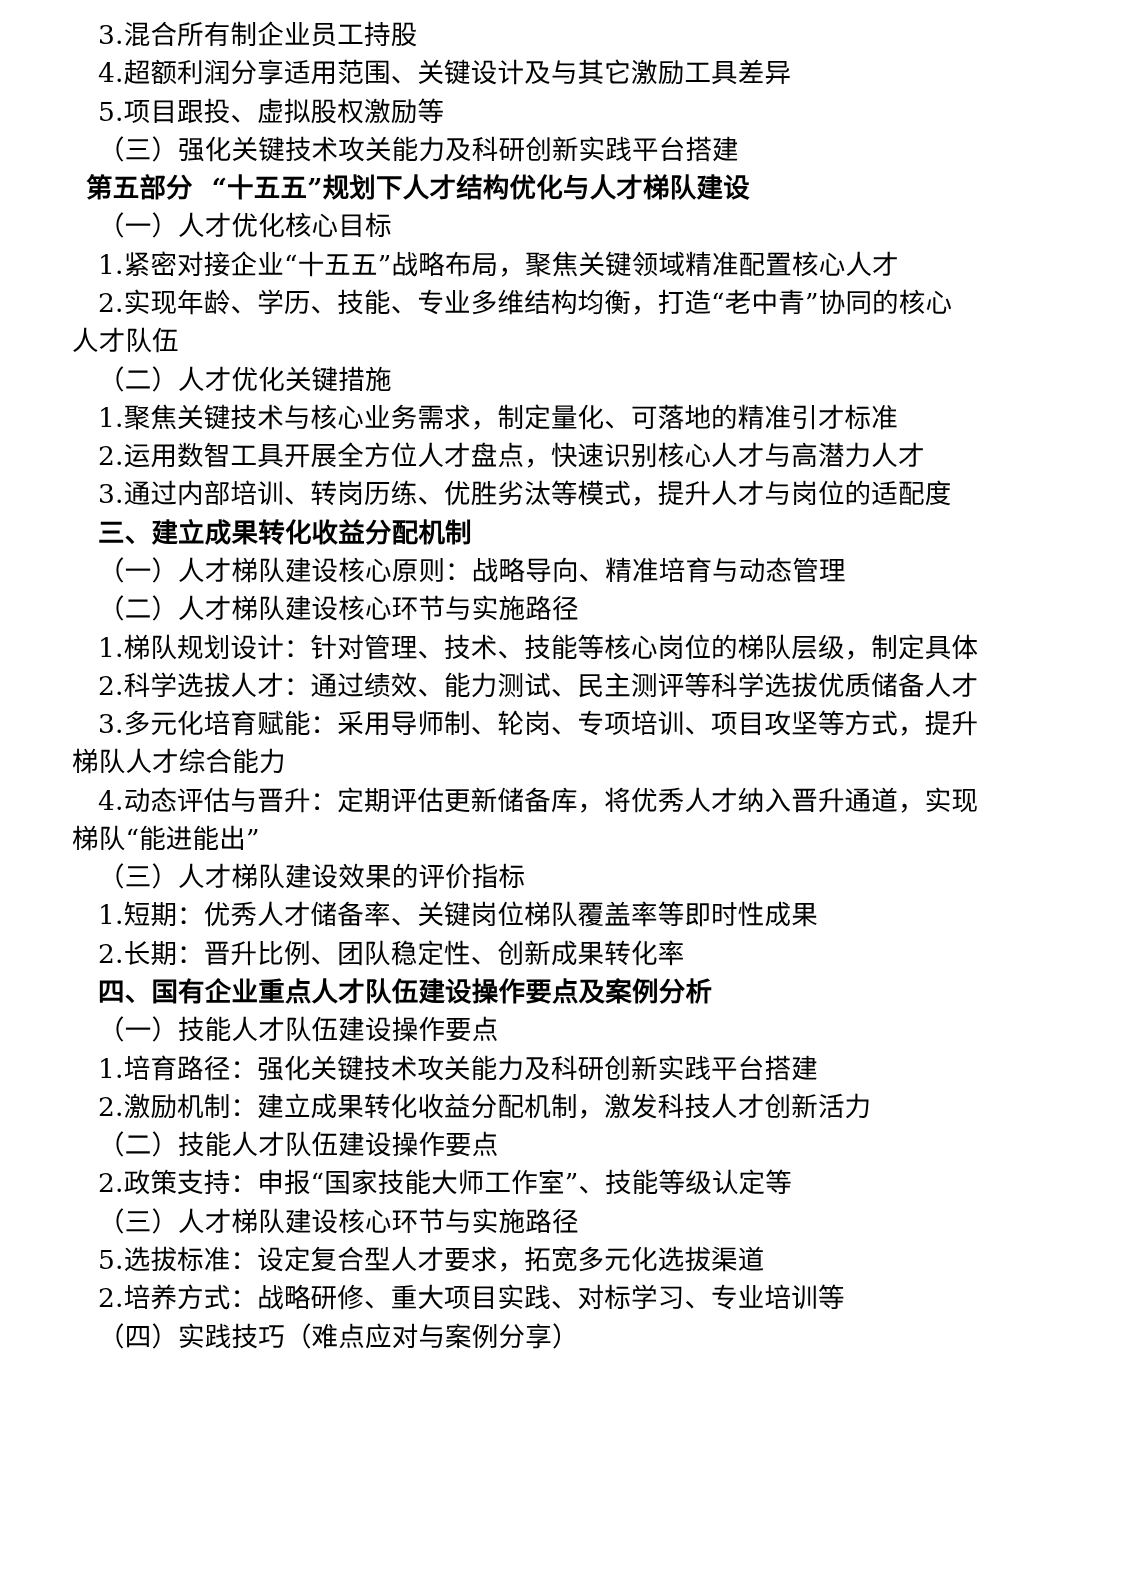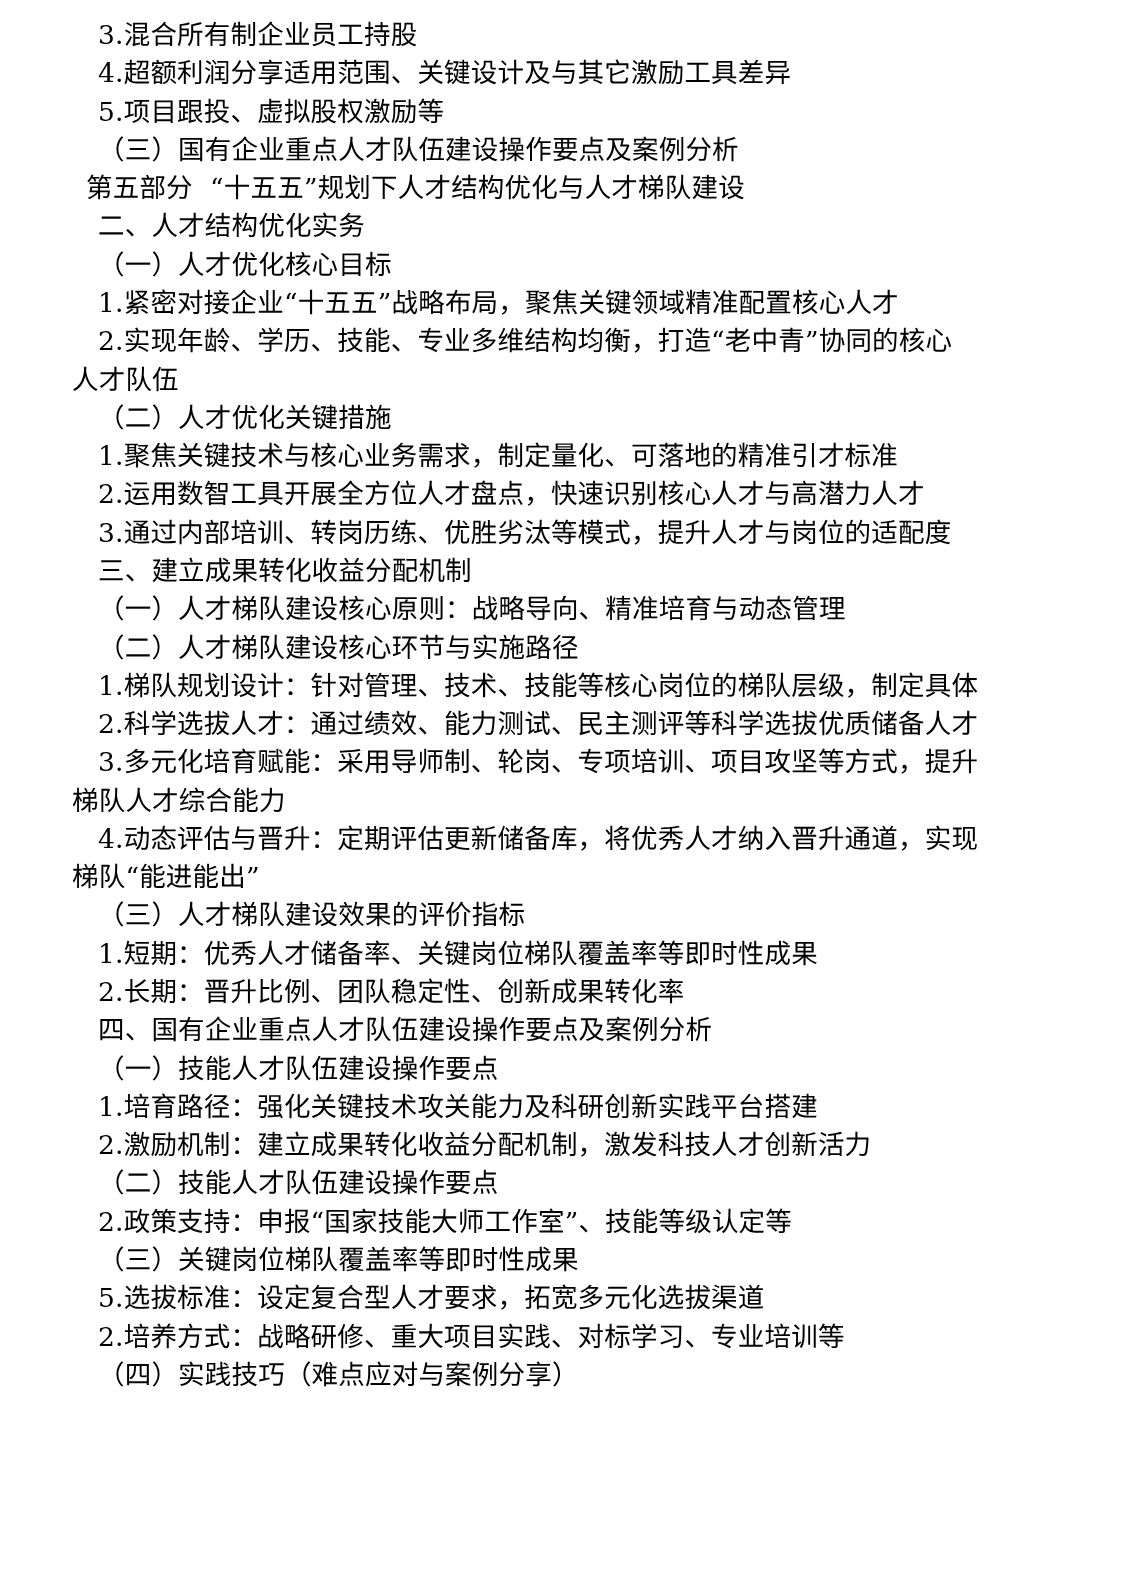--- a/index.html
+++ b/index.html
@@ -34,34 +34,33 @@
     white-space: pre-wrap;
     word-break: break-all;
   }
   
   .ind-1 { text-indent: 0; padding-left: 26px; }     
   .ind-2 { text-indent: 0; padding-left: 26px; }     
   .ind-hang { text-indent: 0; padding-left: 0; }     
   .ind-head { text-indent: 0; padding-left: 14px; }  
   .ind-sec  { text-indent: 0; padding-left: 26px; }  
   .bold {
-    font-weight: 400;
+    font-weight: 700;
   }
 </style>
 </head>
 <body>
 
 <div id="page">
   <div class="doc-body" id="doc-body">
       <p class="line ind-1">3.混合所有制企业员工持股</p>
       <p class="line ind-1">4.超额利润分享适用范围、关键设计及与其它激励工具差异</p>
       <p class="line ind-1">5.项目跟投、虚拟股权激励等</p>
-      <p class="line ind-2">（三）国有企业重点人才队伍建设操作要点及案例分析</p>
+      <p class="line ind-2">（三）强化关键技术攻关能力及科研创新实践平台搭建</p>
       <p class="line ind-head bold">第五部分  “十五五”规划下人才结构优化与人才梯队建设</p>
-      <p class="line ind-sec bold">二、人才结构优化实务</p>
       <p class="line ind-2">（一）人才优化核心目标</p>
       <p class="line ind-1">1.紧密对接企业“十五五”战略布局，聚焦关键领域精准配置核心人才</p>
       <p class="line ind-1">2.实现年龄、学历、技能、专业多维结构均衡，打造“老中青”协同的核心</p>
       <p class="line ind-hang">人才队伍</p>
       <p class="line ind-2">（二）人才优化关键措施</p>
       <p class="line ind-1">1.聚焦关键技术与核心业务需求，制定量化、可落地的精准引才标准</p>
       <p class="line ind-1">2.运用数智工具开展全方位人才盘点，快速识别核心人才与高潜力人才</p>
       <p class="line ind-1">3.通过内部培训、转岗历练、优胜劣汰等模式，提升人才与岗位的适配度</p>
       <p class="line ind-sec bold">三、建立成果转化收益分配机制</p>
       <p class="line ind-2">（一）人才梯队建设核心原则：战略导向、精准培育与动态管理</p>
@@ -74,18 +73,18 @@
       <p class="line ind-hang">梯队“能进能出”</p>
       <p class="line ind-2">（三）人才梯队建设效果的评价指标</p>
       <p class="line ind-1">1.短期：优秀人才储备率、关键岗位梯队覆盖率等即时性成果</p>
       <p class="line ind-1">2.长期：晋升比例、团队稳定性、创新成果转化率</p>
       <p class="line ind-sec bold">四、国有企业重点人才队伍建设操作要点及案例分析</p>
       <p class="line ind-2">（一）技能人才队伍建设操作要点</p>
       <p class="line ind-1">1.培育路径：强化关键技术攻关能力及科研创新实践平台搭建</p>
       <p class="line ind-1">2.激励机制：建立成果转化收益分配机制，激发科技人才创新活力</p>
       <p class="line ind-2">（二）技能人才队伍建设操作要点</p>
       <p class="line ind-1">2.政策支持：申报“国家技能大师工作室”、技能等级认定等</p>
-      <p class="line ind-2">（三）关键岗位梯队覆盖率等即时性成果</p>
+      <p class="line ind-2">（三）人才梯队建设核心环节与实施路径</p>
       <p class="line ind-1">5.选拔标准：设定复合型人才要求，拓宽多元化选拔渠道</p>
       <p class="line ind-1">2.培养方式：战略研修、重大项目实践、对标学习、专业培训等</p>
       <p class="line ind-2">（四）实践技巧（难点应对与案例分享）</p>
     </div>
 </div>
 
 </body></html>

